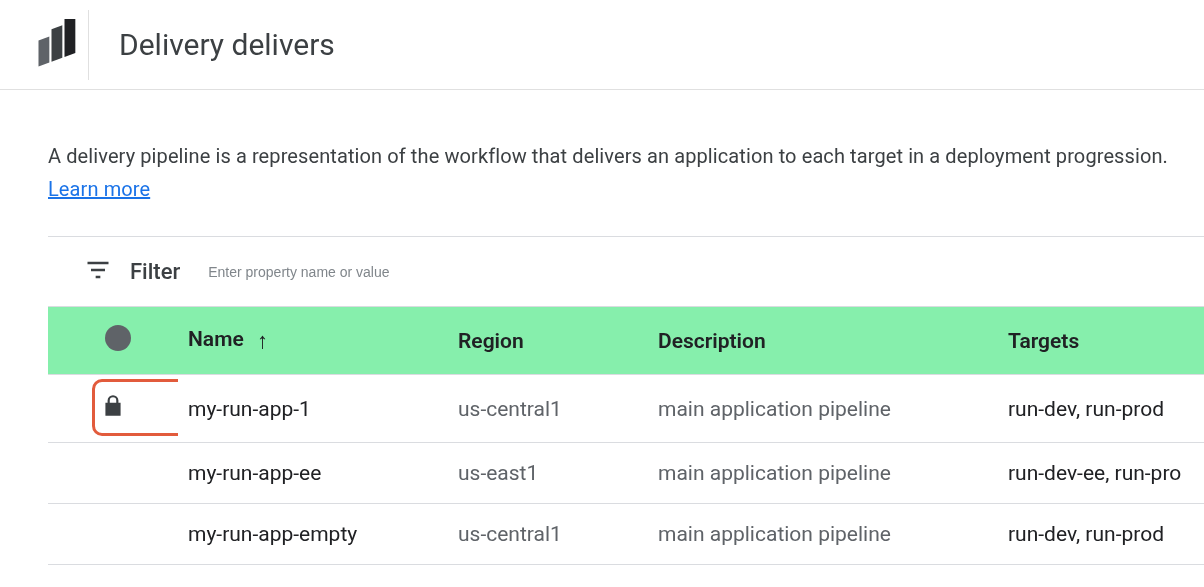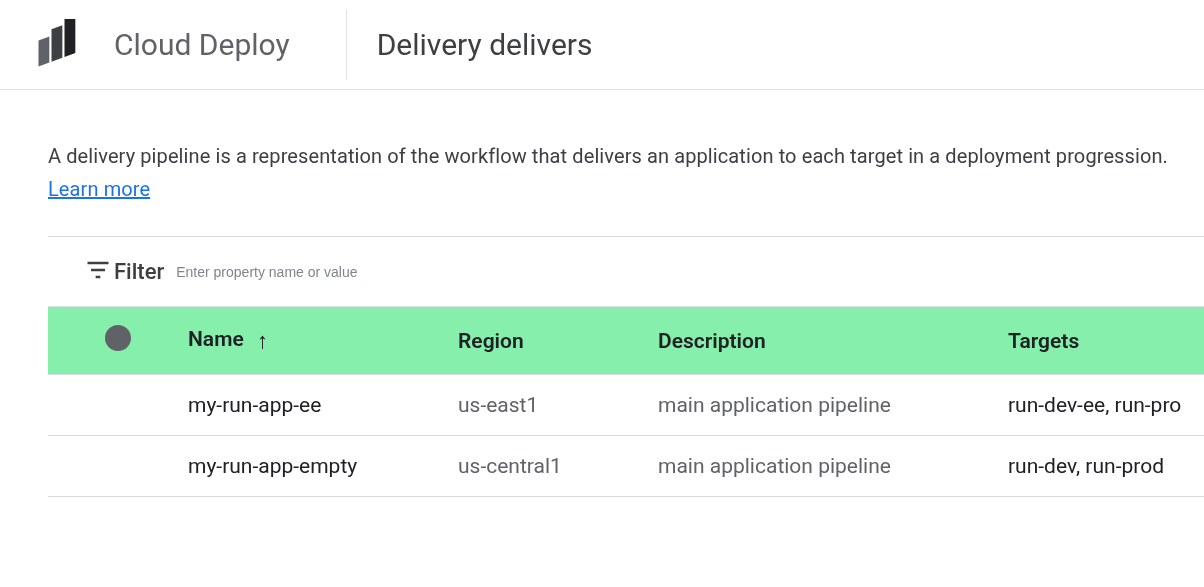--- a/index.html
+++ b/index.html
@@ -44,21 +44,21 @@
       letter-spacing:0.1px;
       margin-bottom:30px;
     }
     .link { color:#1a73e8; text-decoration:underline; cursor:pointer; }
     .filter-bar {
       display:flex;
       align-items:center;
       border-top:1px solid #dadce0;
       height:70px;
       padding-left:36px;
-      gap:2px;
+      gap:18px;
     }
     .filter-icon svg { width:28px; height:28px; fill:#3c4043;}
     .filter-label { font-size:22px; font-weight:500; color:#3c4043; }
     .filter-input {
       border:none;
       font-size:14px;
       color:#5f6368;
       outline:none;
       flex:1;
       padding-left:10px;
@@ -118,21 +118,20 @@
 <div class="top-bar">
   <div class="logo">
     <svg viewBox="0 0 48 48" width="52" height="52">
       <g transform="skewY(-20)">
         <rect x="6" y="22" width="10" height="24" fill="#5f6368"></rect>
         <rect x="18" y="16" width="10" height="30" fill="#3c4043"></rect>
         <rect x="30" y="10" width="10" height="36" fill="#202124"></rect>
       </g>
     </svg>
   </div>
-  <div class="product-name">Cloud Deploy</div>
   <div class="divider-vert"></div>
   <div class="page-title">Delivery delivers</div>
 </div>
 
 <div class="content">
   <p class="description">
     <span>A delivery pipeline is a representation of the workflow that delivers an application to each target in a deployment progression. </span><a class="link">Learn more</a>
   </p>
 
   <div class="filter-bar">
@@ -153,20 +152,29 @@
           <span>Name</span>
           <span class="sort-arrow">↑</span>
         </th>
         <th class="col-region">Region</th>
         <th class="col-desc">Description</th>
         <th class="col-targets">Targets</th>
       </tr>
     </thead>
     <tbody id="tbody">
         <tr>
+          <td class="status-cell"><span class="lock-icon"><svg viewBox="0 0 24 24">
+                <path d="M17 9V7a5 5 0 0 0-10 0v2H5v12h14V9h-2zm-8-2a3 3 0 0 1 6 0v2H9V7z"></path>
+              </svg></span><div class="highlight-box"></div></td>
+          <td class="name-cell">my-run-app-1</td>
+          <td class="region-cell">us-central1</td>
+          <td class="desc-cell">main application pipeline</td>
+          <td class="targets-cell">run-dev, run-prod</td>
+        </tr>
+        <tr>
           <td class="status-cell"></td>
           <td class="name-cell">my-run-app-ee</td>
           <td class="region-cell">us-east1</td>
           <td class="desc-cell">main application pipeline</td>
           <td class="targets-cell">run-dev-ee, run-pro</td>
         </tr>
         <tr>
           <td class="status-cell"></td>
           <td class="name-cell">my-run-app-empty</td>
           <td class="region-cell">us-central1</td>

